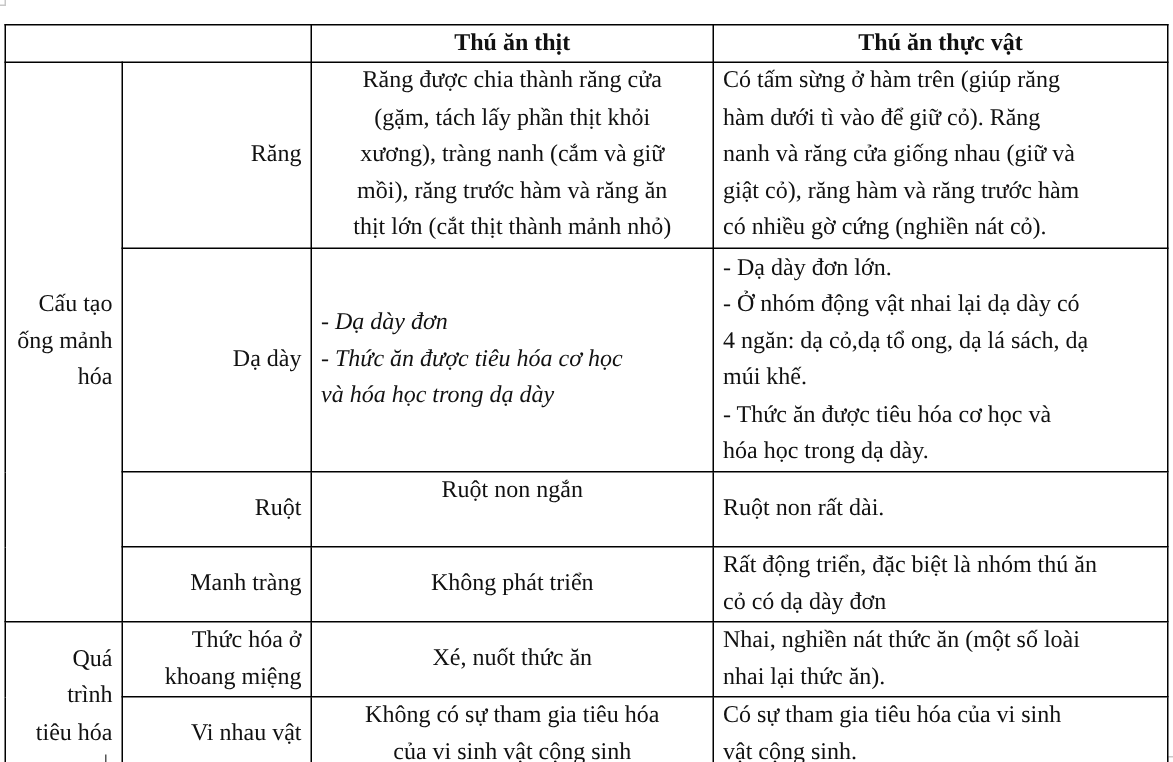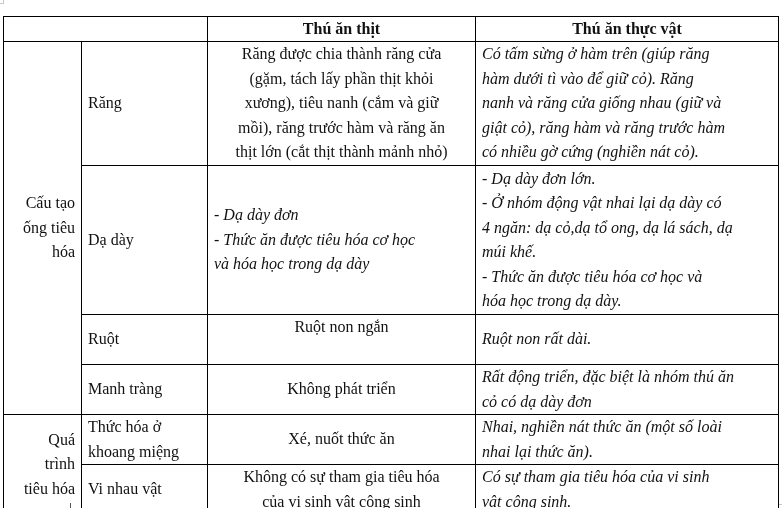--- a/index.html
+++ b/index.html
@@ -52,23 +52,23 @@
       font-weight: normal;
     }
     table.cmp th {
       font-weight: bold;
       text-align: center;
       height: 24px;
       line-height: 20px;
       padding-top: 0;
     }
     .c-group { text-align: right; }
-    .c-part { text-align: left; }
+    .c-part { text-align: right; }
     .c-carn { text-align: center; }
-    .c-herb { text-align: left; font-style: italic; }
+    .c-herb { text-align: left; }
     .left { text-align: left !important; font-style: italic; }
     .top { vertical-align: top !important; }
     .line { display: block; }
     .r-rang td { height: 123px; }
     .r-daday td { height: 148px; }
     .r-ruot td { height: 49px; }
     .r-manh td { height: 49px; }
     .r-tieuhoa td { height: 49px; }
     .r-visinh td { height: 49px; }
     .r-tieuhoa td, .r-visinh td { line-height: 23px; }
@@ -92,28 +92,28 @@
       <th colspan="2"></th>
       <th>Thú ăn thịt</th>
       <th>Thú ăn thực vật</th>
     </tr>
   </thead>
   <tbody>
 
     <tr class="r-rang">
       <td rowspan="4" class="c-group">
         <span class="line">Cấu tạo</span>
-        <span class="line">ống tiêu</span>
+        <span class="line">ống mảnh</span>
         <span class="line">hóa</span>
       </td>
       <td class="c-part">Răng</td>
       <td class="c-carn">
         <span class="line">Răng được chia thành răng cửa</span>
         <span class="line">(gặm, tách lấy phần thịt khỏi</span>
-        <span class="line">xương), tiêu nanh (cắm và giữ</span>
+        <span class="line">xương), tràng nanh (cắm và giữ</span>
         <span class="line">mồi), răng trước hàm và răng ăn</span>
         <span class="line">thịt lớn (cắt thịt thành mảnh nhỏ)</span>
       </td>
       <td class="c-herb">
         <span class="line">Có tấm sừng ở hàm trên (giúp răng</span>
         <span class="line">hàm dưới tì vào để giữ cỏ). Răng</span>
         <span class="line">nanh và răng cửa giống nhau (giữ và</span>
         <span class="line">giật cỏ), răng hàm và răng trước hàm</span>
         <span class="line">có nhiều gờ cứng (nghiền nát cỏ).</span>
       </td>

